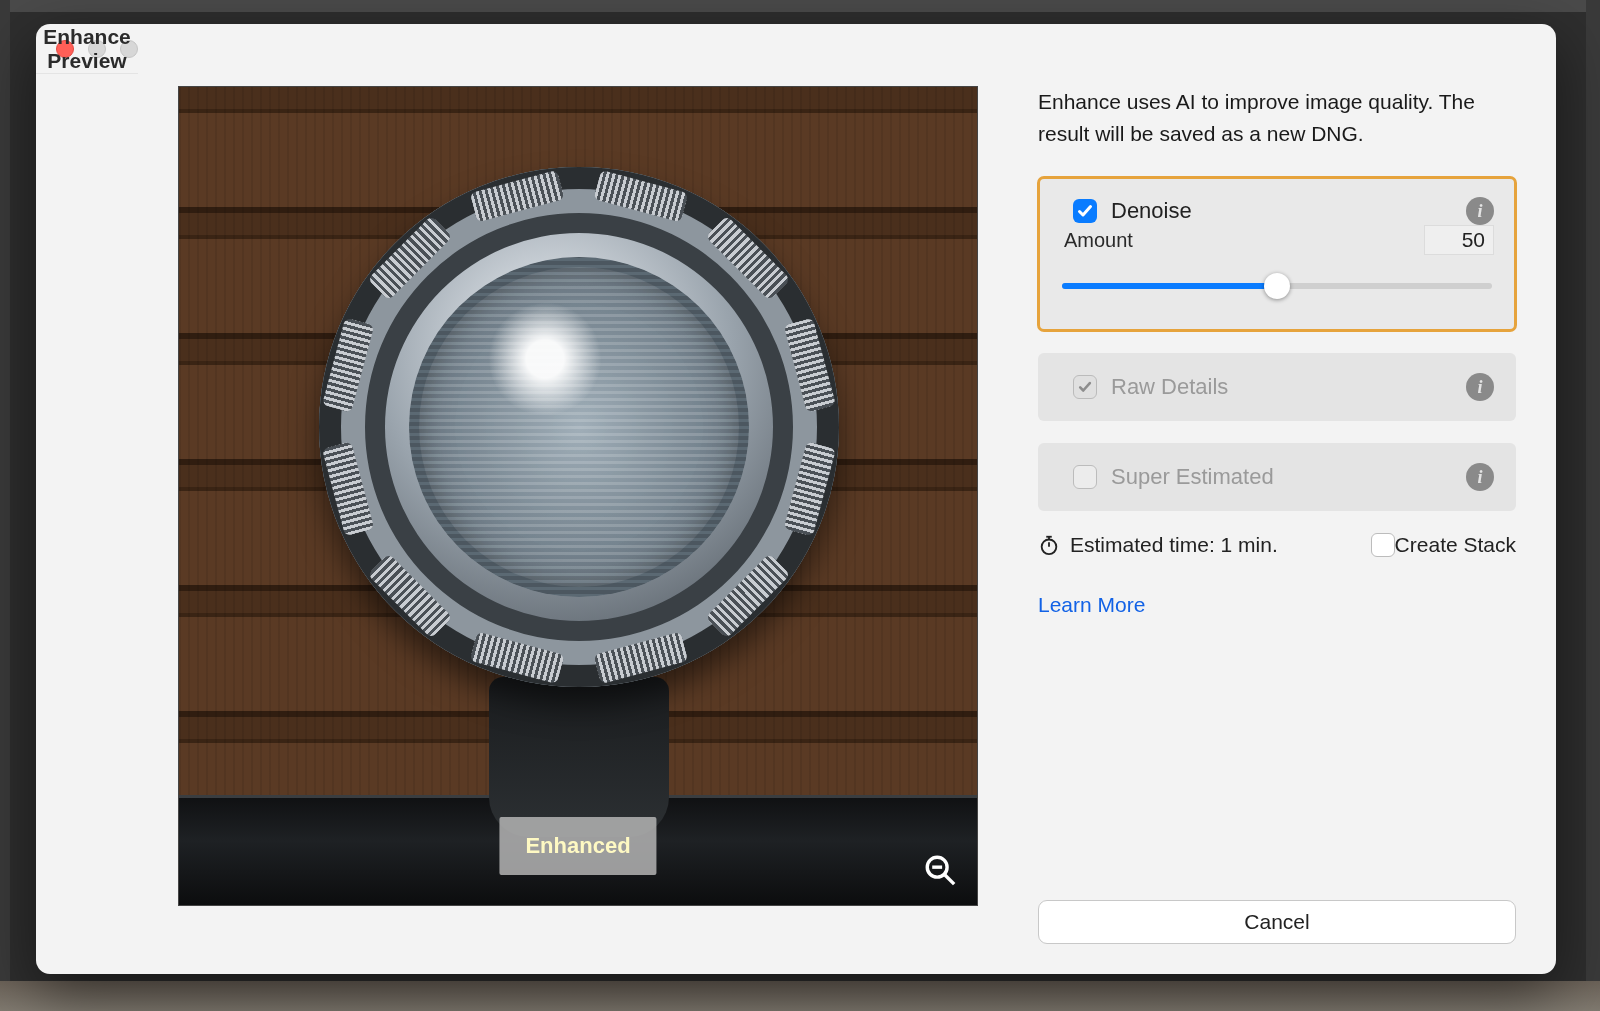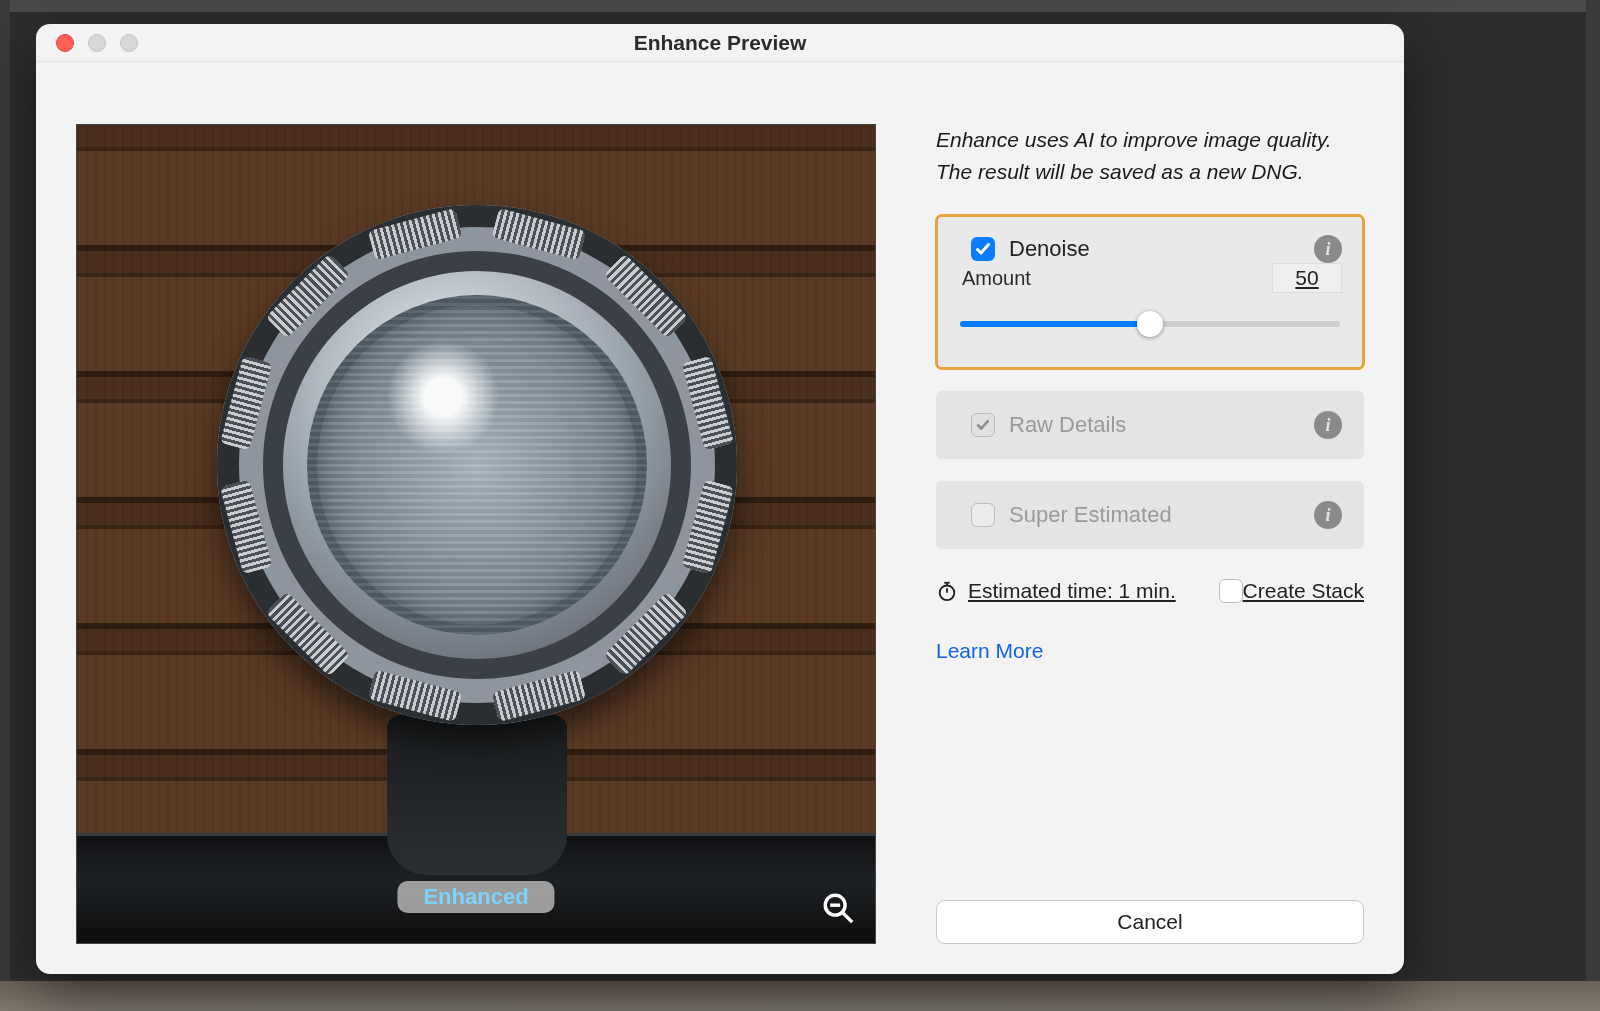--- a/index.html
+++ b/index.html
@@ -33,27 +33,27 @@
 }
 .bg-strip-bottom {
   position: absolute;
   left: 0; right: 0; bottom: 0; height: 30px;
   background: linear-gradient(#6b6258,#807a70);
 }
 .dialog {
   position: absolute;
   left: 36px;
   top: 24px;
-  width: 1368px;
+  width: 1520px;
   height: 950px;
   background: #f3f3f3;
   border-radius: 14px;
   box-shadow: 0 20px 60px rgba(0,0,0,0.5);
   display: flex;
-  flex-direction: column;
+  flex-direction: row;
 }
 .titlebar {
   height: 50px;
   display: flex;
   align-items: center;
   border-bottom: 1px solid #e4e4e4;
   position: relative;
 }
 .traffic-lights {
   display: flex;
@@ -162,45 +162,44 @@
   left:0; right:0; bottom:0; height:110px;
   background: linear-gradient(#101113 0%, #1e2124 40%, #0c0d0e 100%);
   border-top: 3px solid #3a3d40;
 }
 .enhanced-label {
   position:absolute;
   left: 50%;
   transform: translateX(-50%);
   bottom: 30px;
   background: rgba(180,180,180,0.85);
-  color:#7dd3fc;
+  color:#fef9c3;
   font-size: 22px;
   font-weight: 600;
-  padding: 3px 26px;
-  border-radius: 10px;
+  padding: 16px 26px;
+  border-radius: 2px;
 }
 .zoom-out {
   position:absolute;
   right: 20px; bottom: 18px;
   width: 34px; height: 34px;
   color: #fff;
 }
 .controls-pane {
   flex:1;
   display:flex;
   flex-direction:column;
   font-size: 21px;
   color:#222;
 }
 .intro-text {
   font-size: 21px;
   line-height: 1.5;
   margin-bottom: 28px;
   color:#1a1a1a;
-  font-style:italic;
 }
 .panel {
   background:#e4e4e4;
   border-radius: 6px;
   padding: 20px 22px;
   margin-bottom: 22px;
   position:relative;
 }
 .panel.highlighted {
   background:#e9e9e9;
@@ -251,27 +250,26 @@
 }
 .amount-row{
   display:flex;
   align-items:center;
   padding-left: 4px;
 }
 .amount-label { font-size:20px; color:#2a2a2a; }
 .amount-value {
   margin-left:auto;
   width: 70px;
-  text-align:center;
+  text-align:right;
   font-size:21px;
   background:#efefef;
   border:1px solid #dcdcdc;
   padding: 2px 8px;
   font-variant-numeric: tabular-nums;
-  text-decoration: underline;
 }
 .slider {
   margin-top: 18px;
   height: 26px;
   position:relative;
 }
 .slider-track {
   position:absolute;
   left: 2px; right: 2px; top: 10px;
   height: 6px;
@@ -290,23 +288,22 @@
   top: 0px;
   width: 26px; height: 26px;
   border-radius:50%;
   background:#fff;
   box-shadow:0 1px 4px rgba(0,0,0,0.4);
   transform: translateX(-50%);
 }
 .est-row {
   display:flex;
   align-items:center;
-  margin-top: 8px;
-  font-size: 21px;
-  text-decoration: underline;
+  margin-top: 0;
+  font-size: 21px;
 }
 .est-left { display:flex; align-items:center; gap:10px; }
 .stopwatch {
   width:22px; height:22px;
 }
 .create-stack {
   margin-left:auto;
   display:flex; align-items:center; gap:0;
 }
 .learn-more {

